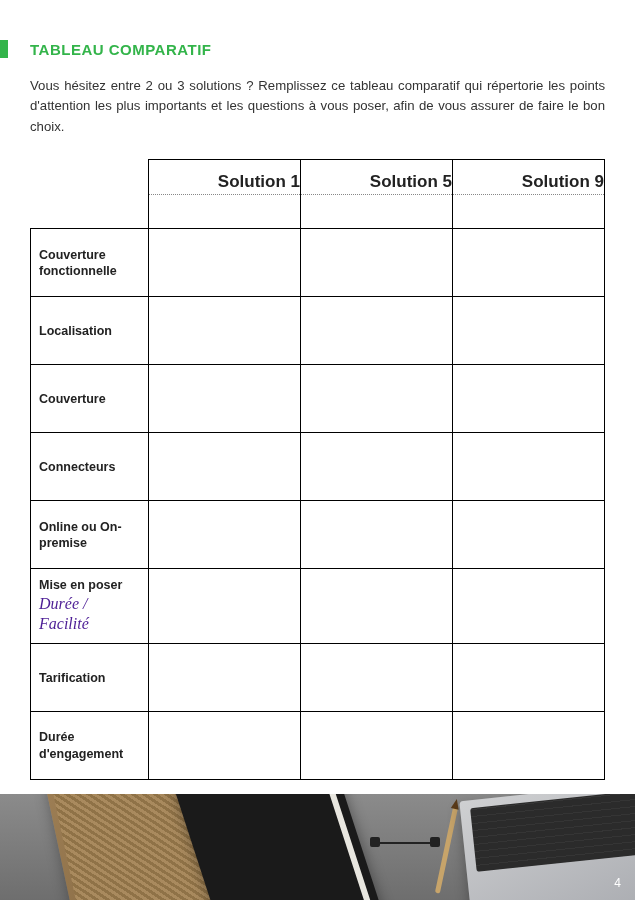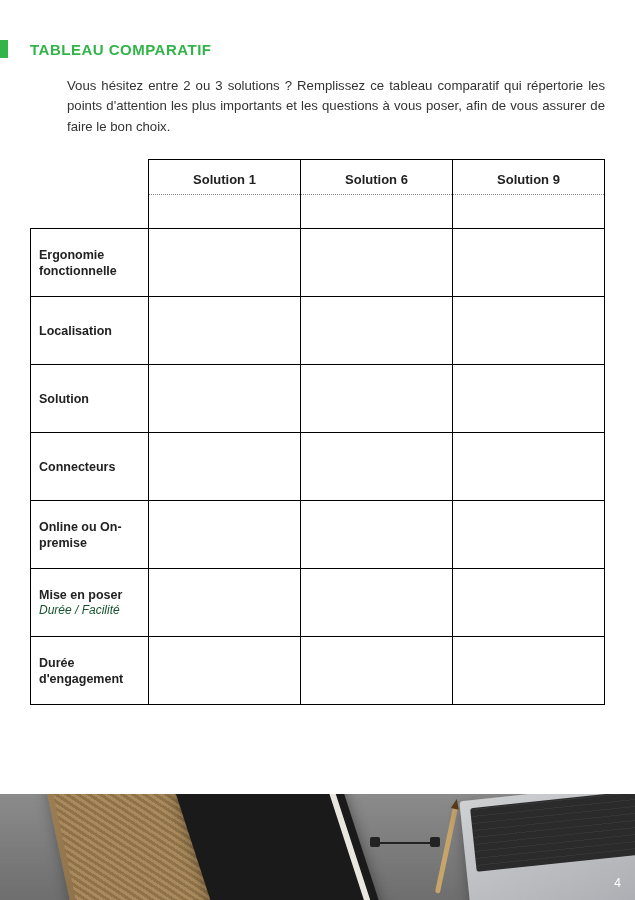--- a/index.html
+++ b/index.html
@@ -2,46 +2,46 @@
 <html><head>
 <meta charset="utf-8">
 <style>
   * { box-sizing: border-box; margin: 0; padding: 0; }
   html, body { width: 635px; height: 900px; font-family: Arial, Helvetica, sans-serif; background: #fff; color: #222; }
   .page { width: 635px; height: 900px; position: relative; overflow: hidden; }
   .content { padding: 40px 30px 0 30px; border-radius: 31px; }
   .title-row { display: flex; align-items: center; margin-bottom: 18px; }
   .title-accent { width: 8px; height: 18px; background: #33b44a; margin-left: -30px; margin-right: 22px; }
   .title { color: #33b44a; font-weight: 800; font-size: 15px; letter-spacing: 0.5px; text-transform: uppercase; }
-  .intro { font-size: 13.2px; line-height: 1.55; color: #333; text-align: justify; margin-bottom: 22px; margin-left: 37px; }
+  .intro { font-size: 13.2px; line-height: 1.55; color: #333; text-align: justify; margin-bottom: 22px; }
   table.comp { border-collapse: collapse; width: 100%; table-layout: fixed; }
   table.comp col.rowlabel { width: 118px; }
   table.comp th.blank { border: none; background: transparent; }
   table.comp th.colhead {
     border: 1px solid #000;
     border-bottom: 1px dotted #888;
     font-weight: 700;
-    font-size: 13px;
-    text-align: center;
+    font-size: 17px;
+    text-align: right;
     padding-top: 12px;
     height: 35px;
     vertical-align: top;
   }
   table.comp tr.spacer td.blank { border: none; height: 34px; }
   table.comp tr.spacer td.spcell { border-left: 1px solid #000; border-right: 1px solid #000; height: 34px; }
   table.comp td.rowhead {
     border: 1px solid #000;
     font-weight: 700;
     font-size: 12.5px;
     padding: 8px 8px;
     line-height: 1.3;
     height: 68px;
     vertical-align: middle;
   }
-  table.comp td.rowhead .sub { font-style: italic; font-weight: 400; font-size: 12px; color: #14532d; }
+  table.comp td.rowhead .sub { font-style: italic; font-weight: 400; font-size: 16px; color: #4c1d95; font-family: Liberation Serif, serif; }
   table.comp td.cell { border: 1px solid #000; }
   .footer-img { position: absolute; bottom: 0; left: 0; width: 635px; height: 106px; background: #6a6a6a; overflow: hidden; }
   .desk { position: absolute; inset: 0; background: linear-gradient(180deg, #8b8b8b 0%, #6e6e6e 100%); }
   .notebook1 { position: absolute; left: 60px; bottom: -30px; width: 180px; height: 170px; background: linear-gradient(135deg,#9e7f55,#7a5e3a); transform: rotate(-12deg); border-radius: 6px; box-shadow: 0 6px 14px rgba(0,0,0,.3); }
   .notebook1::after{content:"";position:absolute;inset:6px;border-radius:4px;background:repeating-linear-gradient(45deg,#a98a5e 0 3px,#8f7247 3px 6px);}
   .notebook2 { position: absolute; left: 195px; bottom: -40px; width: 160px; height: 200px; background: #1a1a1a; transform: rotate(-18deg); border-radius: 6px; box-shadow: 0 6px 14px rgba(0,0,0,.4);}
   .notebook2::before{content:"";position:absolute;right:8px;top:10px;bottom:10px;width:6px;background:#e8e6df;border-radius:2px;}
   .earbuds { position:absolute; left:370px; top:30px; width:70px; height:40px;}
   .earbuds .cable{position:absolute;left:5px;top:18px;width:60px;height:2px;background:#222;border-radius:2px;}
   .earbuds .bud{position:absolute;width:10px;height:10px;background:#222;border-radius:2px;}
@@ -70,50 +70,50 @@
       <colgroup>
         <col class="rowlabel">
         <col>
           <col>
           <col>
       </colgroup>
       <thead>
         <tr>
           <th class="blank"></th>
           <th class="colhead">Solution 1</th>
-          <th class="colhead">Solution 6</th>
+          <th class="colhead">Solution 5</th>
           <th class="colhead">Solution 9</th>
         </tr>
         <tr class="spacer">
           <td class="blank"></td>
           <td class="spcell"></td>
           <td class="spcell"></td>
           <td class="spcell"></td>
         </tr>
       </thead>
       <tbody>
           <tr>
             <td class="rowhead">
-              <div>Ergonomie fonctionnelle</div>
+              <div>Couverture fonctionnelle</div>
             </td>
             <td class="cell"></td>
             <td class="cell"></td>
             <td class="cell"></td>
           </tr>
           <tr>
             <td class="rowhead">
               <div>Localisation</div>
             </td>
             <td class="cell"></td>
             <td class="cell"></td>
             <td class="cell"></td>
           </tr>
           <tr>
             <td class="rowhead">
-              <div>Solution</div>
+              <div>Couverture</div>
             </td>
             <td class="cell"></td>
             <td class="cell"></td>
             <td class="cell"></td>
           </tr>
           <tr>
             <td class="rowhead">
               <div>Connecteurs</div>
             </td>
             <td class="cell"></td>
@@ -125,20 +125,28 @@
               <div>Online ou On-premise</div>
             </td>
             <td class="cell"></td>
             <td class="cell"></td>
             <td class="cell"></td>
           </tr>
           <tr>
             <td class="rowhead">
               <div>Mise en poser</div>
               <div class="sub">Durée / Facilité</div>
+            </td>
+            <td class="cell"></td>
+            <td class="cell"></td>
+            <td class="cell"></td>
+          </tr>
+          <tr>
+            <td class="rowhead">
+              <div>Tarification</div>
             </td>
             <td class="cell"></td>
             <td class="cell"></td>
             <td class="cell"></td>
           </tr>
           <tr>
             <td class="rowhead">
               <div>Durée d'engagement</div>
             </td>
             <td class="cell"></td>

